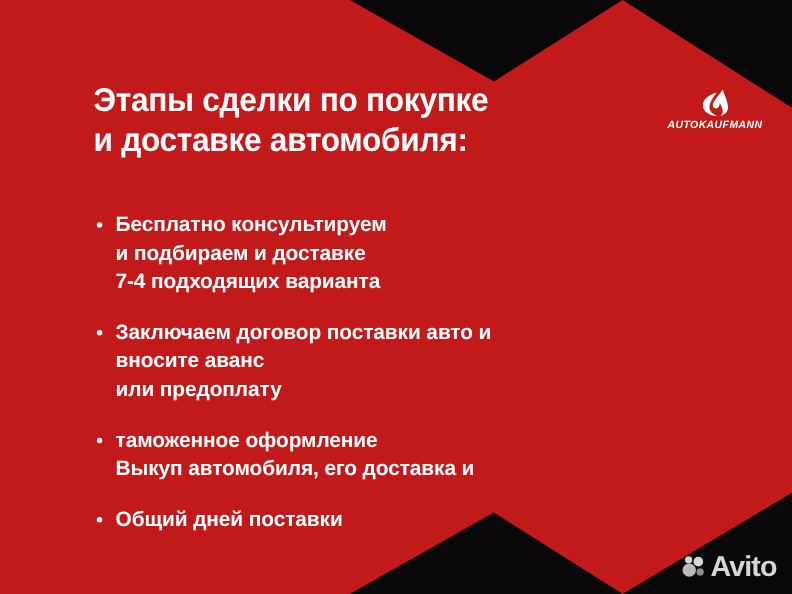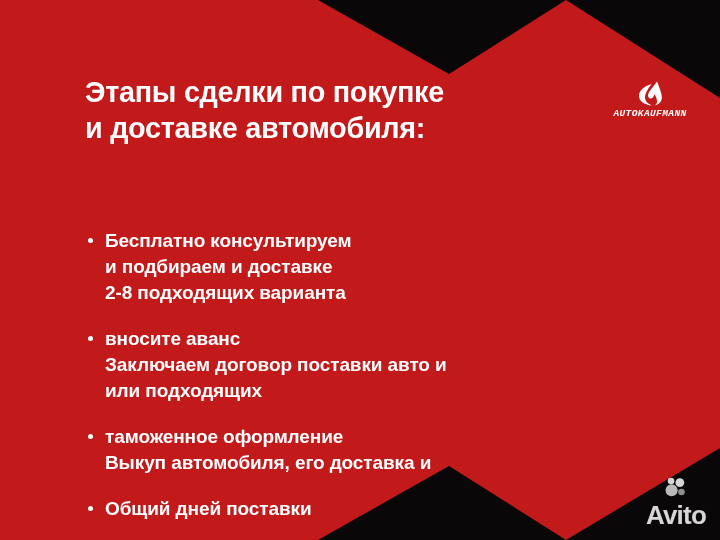--- a/index.html
+++ b/index.html
@@ -62,35 +62,34 @@
   .logo-mark {
     display: block;
     margin: 0 auto;
     width: 30px;
     height: 27px;
   }
   .logo-word {
     display: block;
     margin-top: 1px;
     color: #ffffff;
-    font-family: Liberation Mono, monospace;
+    font-family: Liberation Sans, sans-serif;
     font-weight: bold;
     font-style: italic;
     font-size: 9.5px;
     letter-spacing: 0.4px;
     white-space: nowrap;
   }
 
   
   .bullets {
     position: absolute;
     left: 83px;
     top: 192px;
     width: 520px;
-    margin-top: 36px;
   }
   .bullet {
     position: relative;
     padding-left: 22px;
     margin-bottom: 20px;
     color: #ffffff;
     font-family: "Liberation Sans", sans-serif;
     font-weight: bold;
     font-size: 19px;
     line-height: 26px;
@@ -111,21 +110,20 @@
   
   .avito {
     position: absolute;
     right: 14px;
     bottom: 12px;
     display: flex;
     align-items: center;
     gap: 4px;
     z-index: 5;
     opacity: 0.92;
-    flex-direction: column;
   }
   .avito-mark { width: 22px; height: 22px; display: block; }
   .avito-word {
     color: #e8e8e8;
     font-family: "Liberation Sans", sans-serif;
     font-weight: bold;
     font-size: 26px;
     line-height: 26px;
     letter-spacing: -0.8px;
   }
@@ -157,28 +155,28 @@
       </svg>
       <span class="logo-word">AUTOKAUFMANN</span>
     </div>
 
     <div class="bullets">
 
       <div class="bullet">
         <span class="bullet-dot"></span>
         <span class="bl-line">Бесплатно консультируем</span>
         <span class="bl-line">и подбираем и доставке</span>
-        <span class="bl-line">2-8 подходящих варианта</span>
-      </div>
-
-      <div class="bullet">
-        <span class="bullet-dot"></span>
+        <span class="bl-line">7-4 подходящих варианта</span>
+      </div>
+
+      <div class="bullet">
+        <span class="bullet-dot"></span>
+        <span class="bl-line">Заключаем договор поставки авто и</span>
         <span class="bl-line">вносите аванс</span>
-        <span class="bl-line">Заключаем договор поставки авто и</span>
-        <span class="bl-line">или подходящих</span>
+        <span class="bl-line">или предоплату</span>
       </div>
 
       <div class="bullet">
         <span class="bullet-dot"></span>
         <span class="bl-line">таможенное оформление</span>
         <span class="bl-line">Выкуп автомобиля, его доставка и</span>
       </div>
 
       <div class="bullet">
         <span class="bullet-dot"></span>

